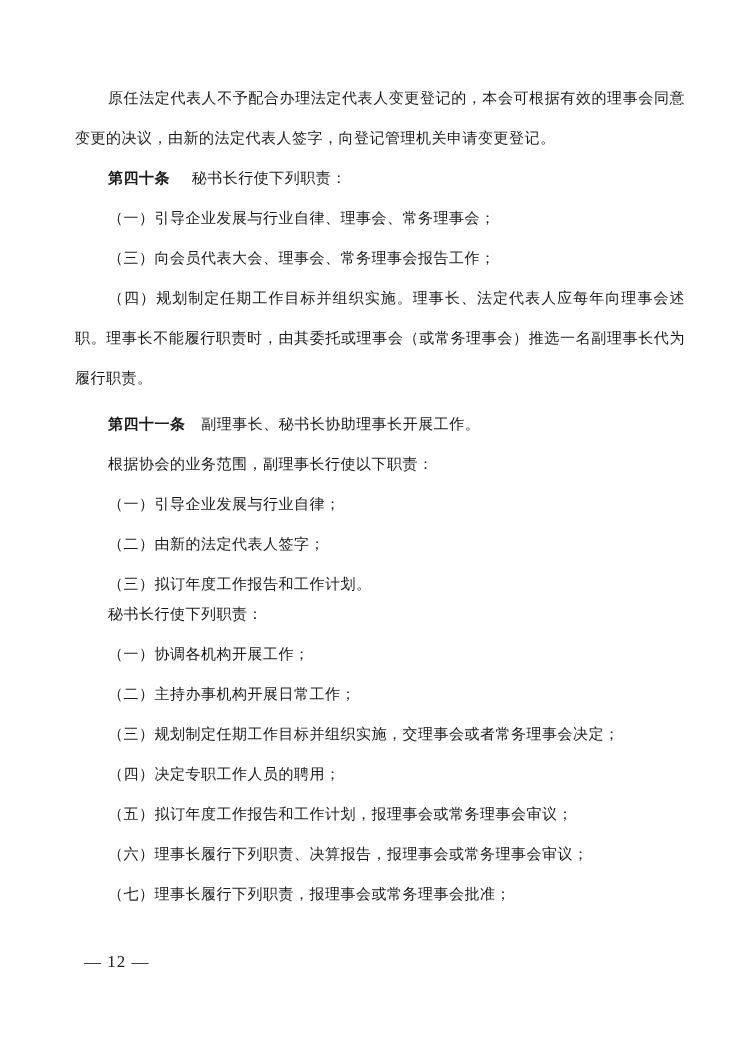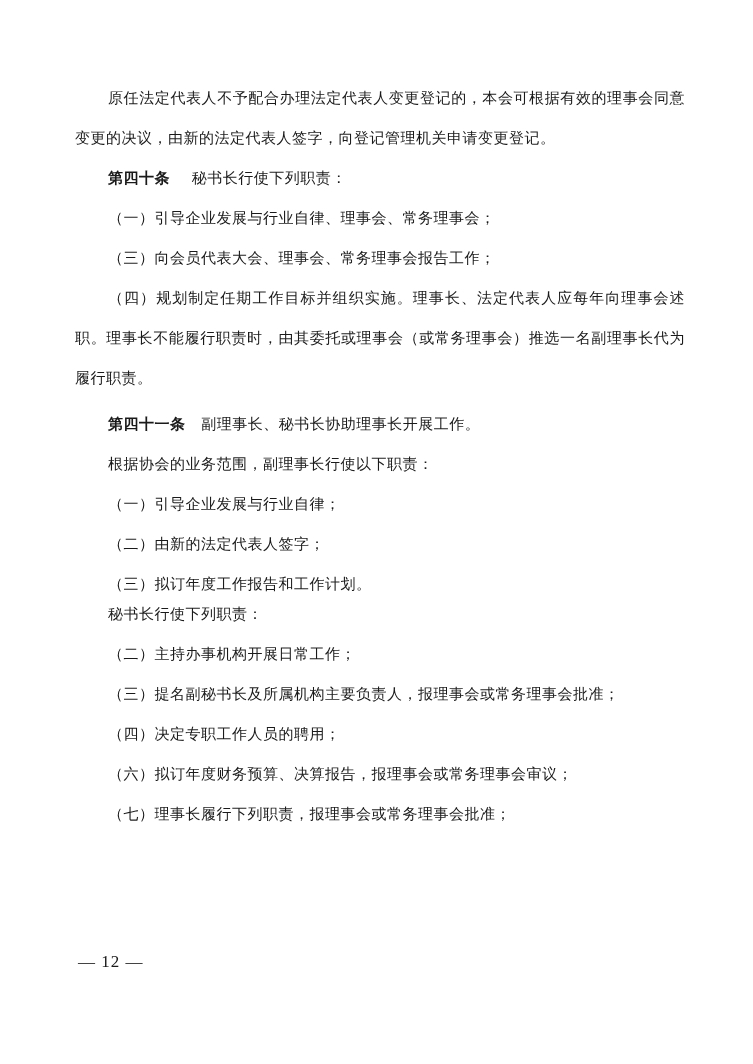--- a/index.html
+++ b/index.html
@@ -43,21 +43,21 @@
     margin-right: 1.05em;
   }
   .para.article2 {
     margin-top: 6px;
   }
   .para.tight {
     margin-top: -10px;
   }
   .footer {
     position: absolute;
-    left: 78px;
+    left: 84px;
     top: 952px;
     font-size: 17px;
     letter-spacing: 1px;
     color: #1a1a1a;
     font-family: "Liberation Serif", "DejaVu Serif", serif;
   }
 </style>
 </head>
 <body>
 
@@ -67,22 +67,24 @@
       <p class="para article"><span class="prefix">第四十条</span><span>秘书长行使下列职责：</span></p>
       <p class="para item"><span>（一）引导企业发展与行业自律、理事会、常务理事会；</span></p>
       <p class="para item"><span>（三）向会员代表大会、理事会、常务理事会报告工作；</span></p>
       <p class="para item"><span>（四）规划制定任期工作目标并组织实施。理事长、法定代表人应每年向理事会述职。理事长不能履行职责时，由其委托或理事会（或常务理事会）推选一名副理事长代为履行职责。</span></p>
       <p class="para article2"><span class="prefix">第四十一条</span><span>副理事长、秘书长协助理事长开展工作。</span></p>
       <p class="para body"><span>根据协会的业务范围，副理事长行使以下职责：</span></p>
       <p class="para item"><span>（一）引导企业发展与行业自律；</span></p>
       <p class="para item"><span>（二）由新的法定代表人签字；</span></p>
       <p class="para item"><span>（三）拟订年度工作报告和工作计划。</span></p>
       <p class="para tight"><span>秘书长行使下列职责：</span></p>
+      <p class="para item"><span>（一）协调各机构开展工作；</span></p>
       <p class="para item"><span>（二）主持办事机构开展日常工作；</span></p>
-      <p class="para item"><span>（三）提名副秘书长及所属机构主要负责人，报理事会或常务理事会批准；</span></p>
+      <p class="para item"><span>（三）规划制定任期工作目标并组织实施，交理事会或者常务理事会决定；</span></p>
       <p class="para item"><span>（四）决定专职工作人员的聘用；</span></p>
-      <p class="para item"><span>（六）拟订年度财务预算、决算报告，报理事会或常务理事会审议；</span></p>
+      <p class="para item"><span>（五）拟订年度工作报告和工作计划，报理事会或常务理事会审议；</span></p>
+      <p class="para item"><span>（六）理事长履行下列职责、决算报告，报理事会或常务理事会审议；</span></p>
       <p class="para item"><span>（七）理事长履行下列职责，报理事会或常务理事会批准；</span></p>
     </div>
   <div class="footer">
     <span>— 12 —</span>
   </div>
 </div>
 
 </body></html>

